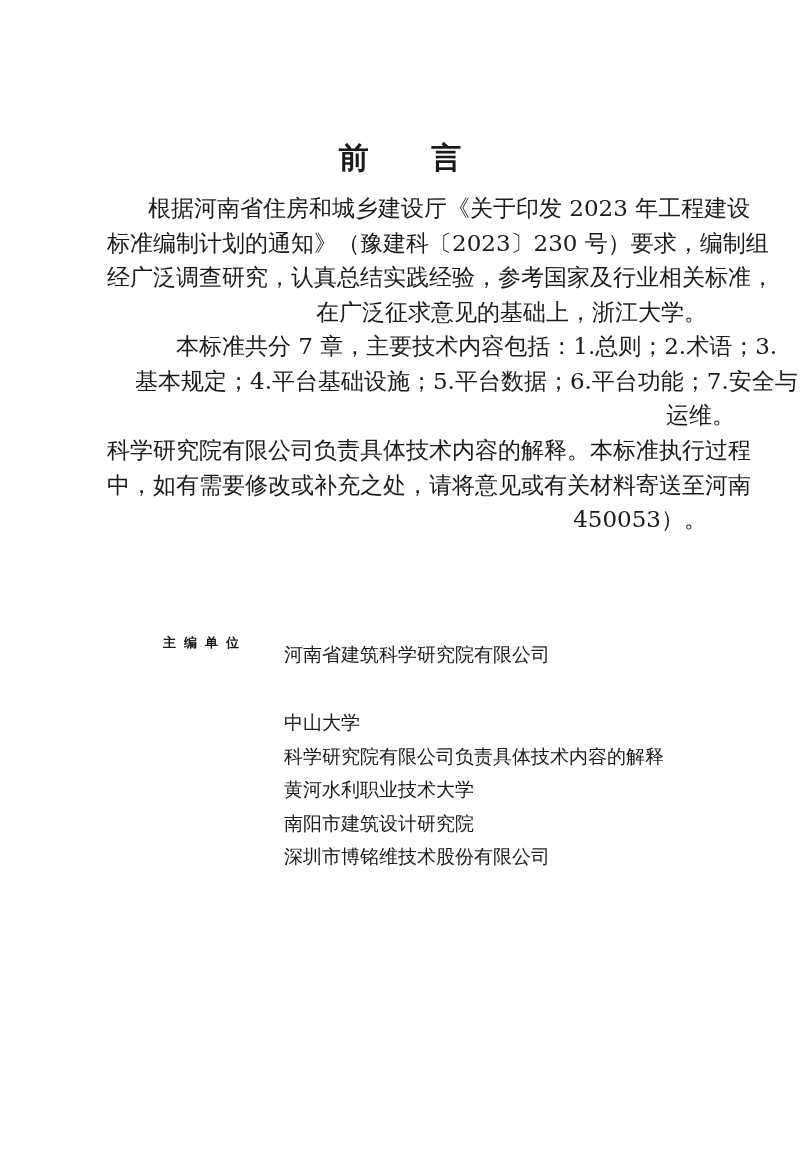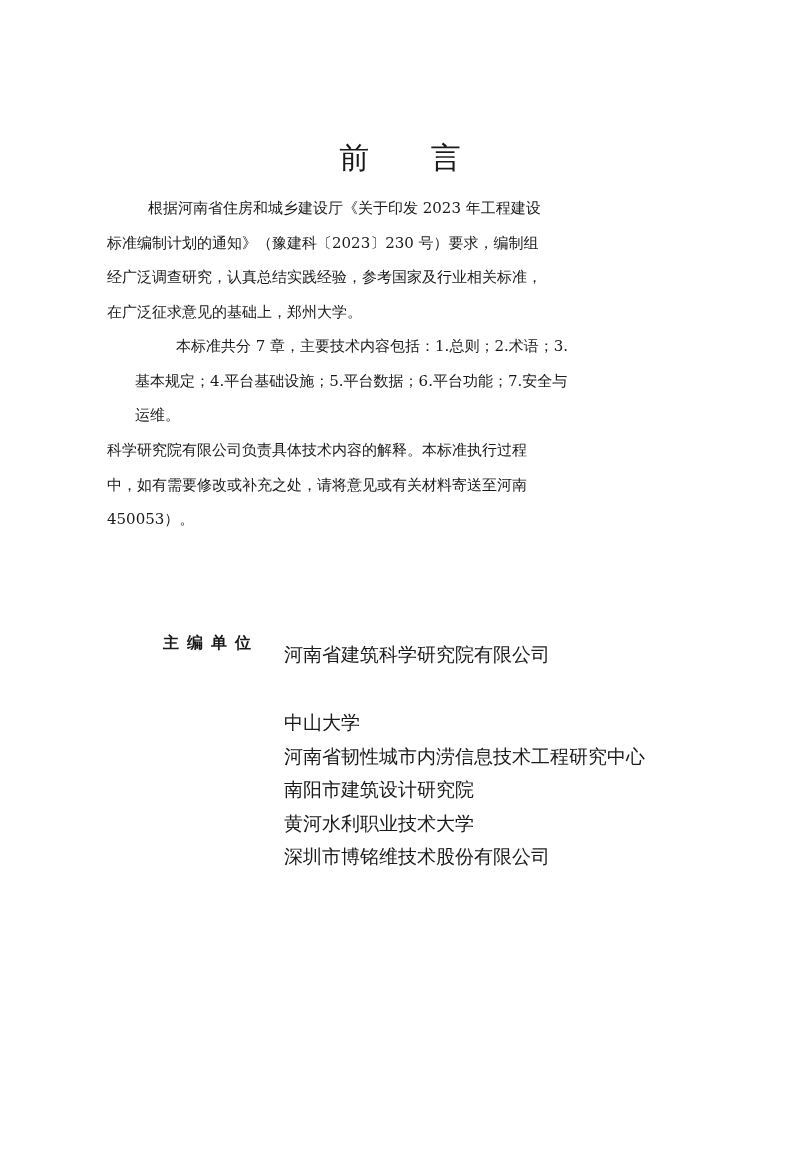--- a/index.html
+++ b/index.html
@@ -3,48 +3,48 @@
 <meta charset="utf-8">
 <style>
   html, body { margin: 0; padding: 0; background: #ffffff; }
   body {
     width: 800px; height: 1161px; position: relative; overflow: hidden;
     font-family: "DejaVu Serif", "Liberation Serif", serif;
     color: #1a1a1a;
   }
   .page-title {
     position: absolute; top: 138px; left: 0; width: 800px;
-    text-align: center; font-size: 30px; font-weight: normal;
+    text-align: center; font-size: 30px; font-weight: bold;
     font-family: "DejaVu Sans", sans-serif; letter-spacing: 26px;
     text-indent: 26px; line-height: 40px;
   }
   .body-text {
     position: absolute; left: 107px; width: 600px;
-    font-size: 15px; line-height: 34.5px;
+    font-size: 23px; line-height: 34.5px; text-align: right;
   }
   .line { white-space: nowrap; height: 34.5px; }
   .indent { padding-left: 41px; }
   .org-block { position: absolute; left: 163px; width: 560px; font-size: 20px; }
   .org-row { display: flex; height: 33.5px; line-height: 33.5px; white-space: nowrap; }
   .org-label {
     width: 121px; font-weight: bold; font-family: "DejaVu Sans", sans-serif;
-    letter-spacing: 8px; font-size: 16px;
+    letter-spacing: 8px; font-size: 13px;
   }
   .org-value { font-family: Liberation Serif, serif; font-size: 19px; margin-top: 12px; }
 </style>
 </head>
 <body>
 
 <div class="page-title">前 言</div>
 
 <div class="body-text" style="top:191px;">
   <div class="line indent">根据河南省住房和城乡建设厅《关于印发 2023 年工程建设</div>
   <div class="line">标准编制计划的通知》（豫建科〔2023〕230 号）要求，编制组</div>
   <div class="line">经广泛调查研究，认真总结实践经验，参考国家及行业相关标准，</div>
-  <div class="line">在广泛征求意见的基础上，郑州大学。</div>
+  <div class="line">在广泛征求意见的基础上，浙江大学。</div>
 </div>
 
 <div class="body-text" style="top:329px;margin-left:28px;">
   <div class="line indent">本标准共分 7 章，主要技术内容包括：1.总则；2.术语；3.</div>
   <div class="line">基本规定；4.平台基础设施；5.平台数据；6.平台功能；7.安全与</div>
   <div class="line">运维。</div>
 </div>
 
 <div class="body-text" style="top:433px;">
   <div class="line">科学研究院有限公司负责具体技术内容的解释。本标准执行过程</div>
@@ -59,27 +59,27 @@
   </div>
 </div>
 
 <div class="org-block" style="top:694px;">
   <div class="org-row">
       <span class="org-label"></span>
       <span class="org-value">中山大学</span>
     </div>
   <div class="org-row">
       <span class="org-label"></span>
-      <span class="org-value">河南省韧性城市内涝信息技术工程研究中心</span>
+      <span class="org-value">科学研究院有限公司负责具体技术内容的解释</span>
+    </div>
+  <div class="org-row">
+      <span class="org-label"></span>
+      <span class="org-value">黄河水利职业技术大学</span>
     </div>
   <div class="org-row">
       <span class="org-label"></span>
       <span class="org-value">南阳市建筑设计研究院</span>
-    </div>
-  <div class="org-row">
-      <span class="org-label"></span>
-      <span class="org-value">黄河水利职业技术大学</span>
     </div>
   <div class="org-row">
       <span class="org-label"></span>
       <span class="org-value">深圳市博铭维技术股份有限公司</span>
     </div>
 </div>
 
 </body></html>

